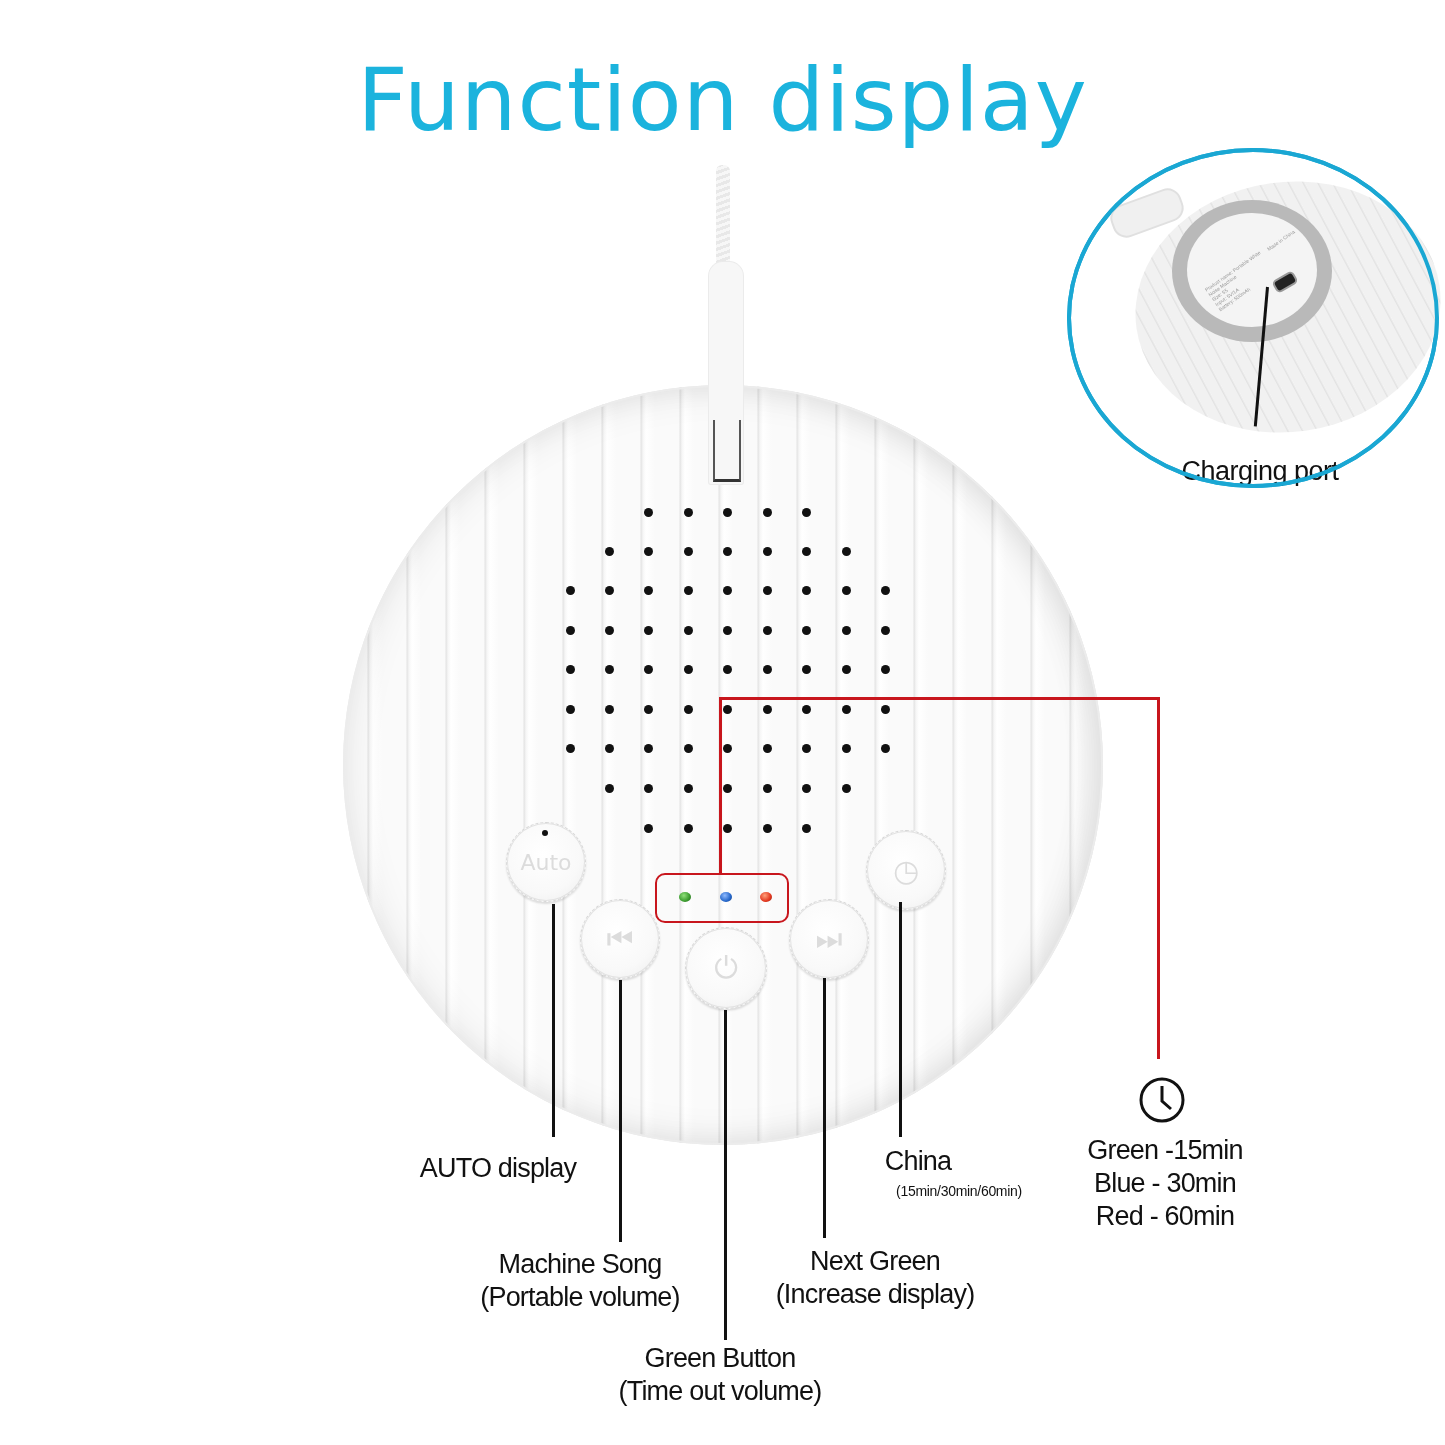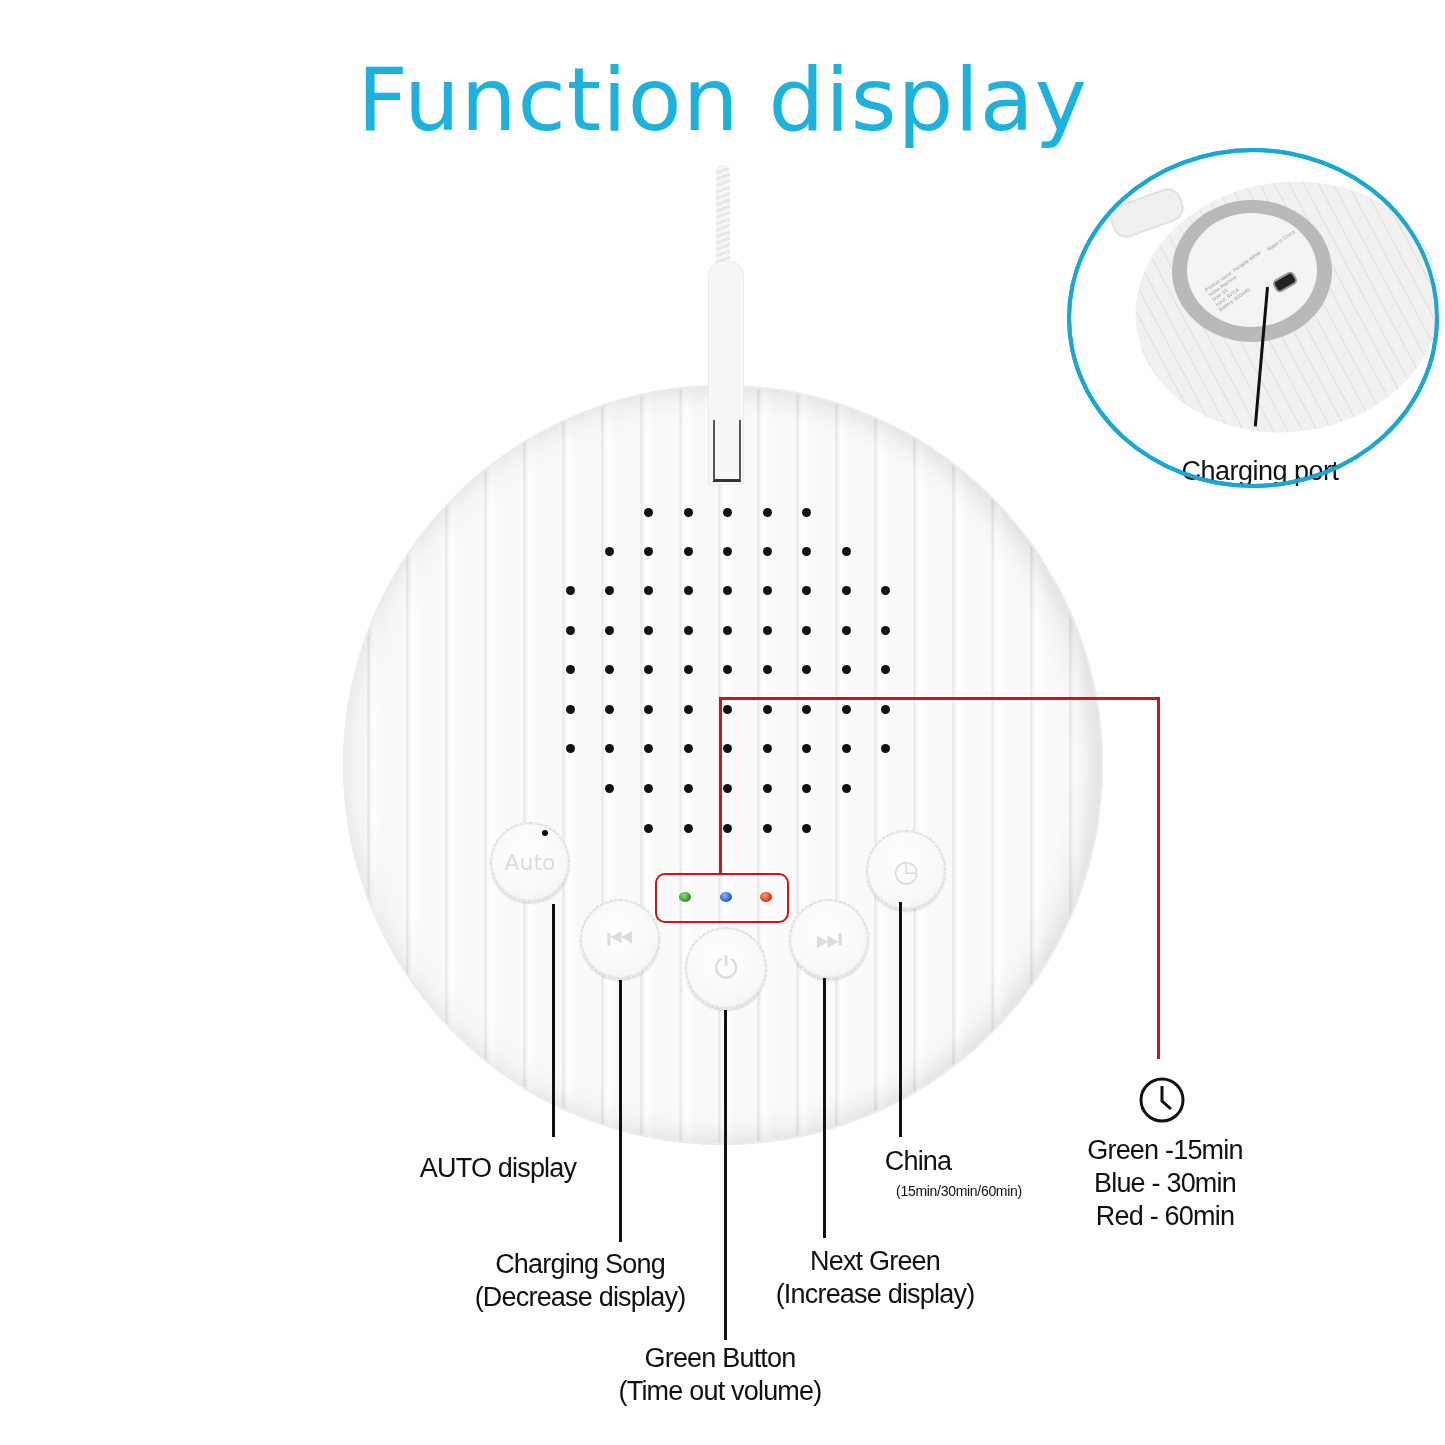--- a/index.html
+++ b/index.html
@@ -146,21 +146,21 @@
 
 <div class="abs red" style="left:719px; top:697px; width:441px; height:3px;"></div>
 <div class="abs red" style="left:719px; top:697px; width:3px; height:177px;"></div>
 <div class="abs red" style="left:1157px; top:697px; width:3px; height:362px;"></div>
 
 <div class="abs led-box"></div>
 <div class="abs led" style="left:679px; background: radial-gradient(circle at 40% 35%, #8fe07a, #3a9a2e 60%, #1d5e18);"></div>
 <div class="abs led" style="left:720px; background: radial-gradient(circle at 40% 35%, #8fbaff, #2466c9 60%, #11387a);"></div>
 <div class="abs led" style="left:760px; background: radial-gradient(circle at 40% 35%, #ffa07a, #e2361e 60%, #8a1c0d);"></div>
 
-<div class="abs btn" style="left:490px; top:822px; width:80px; height:80px;text-align:center;">
+<div class="abs btn" style="left:506px; top:822px; width:80px; height:80px;text-align:center;">
   <span class="btn-glyph" style="font-size:22px;">Auto</span>
 </div>
 <div class="abs auto-dot" style="left:542px; top:830px;"></div>
 
 <div class="abs btn" style="left:580px; top:899px; width:80px; height:80px;">
   <span class="btn-glyph">⏮</span>
 </div>
 
 <div class="abs btn" style="left:685px; top:927px; width:82px; height:82px;">
   <span class="btn-glyph">⏻</span>
@@ -175,22 +175,22 @@
 </div>
 
 <div class="abs line" style="left:552px; top:904px; width:3px; height:233px;"></div>
 <div class="abs line" style="left:619px; top:980px; width:3px; height:262px;"></div>
 <div class="abs line" style="left:724px; top:1010px; width:3px; height:330px;"></div>
 <div class="abs line" style="left:823px; top:978px; width:3px; height:260px;"></div>
 <div class="abs line" style="left:899px; top:902px; width:3px; height:235px;"></div>
 
 <div class="abs label" style="left:398px; top:1152px; width:200px;">AUTO display</div>
 
-<div class="abs label" style="left:450px; top:1248px; width:260px;">Charging Song</div>
-<div class="abs label" style="left:450px; top:1281px; width:260px;">(Decrease display)</div>
+<div class="abs label" style="left:450px; top:1248px; width:260px;">Machine Song</div>
+<div class="abs label" style="left:450px; top:1281px; width:260px;">(Portable volume)</div>
 
 <div class="abs label" style="left:590px; top:1342px; width:260px;">Green Button</div>
 <div class="abs label" style="left:590px; top:1375px; width:260px;">(Time out volume)</div>
 
 <div class="abs label" style="left:745px; top:1245px; width:260px;">Next Green</div>
 <div class="abs label" style="left:745px; top:1278px; width:260px;">(Increase display)</div>
 
 <div class="abs label" style="left:818px; top:1145px; width:200px;">China</div>
 <div class="abs label small" style="left:859px; top:1182px; width:200px;">(15min/30min/60min)</div>
 

